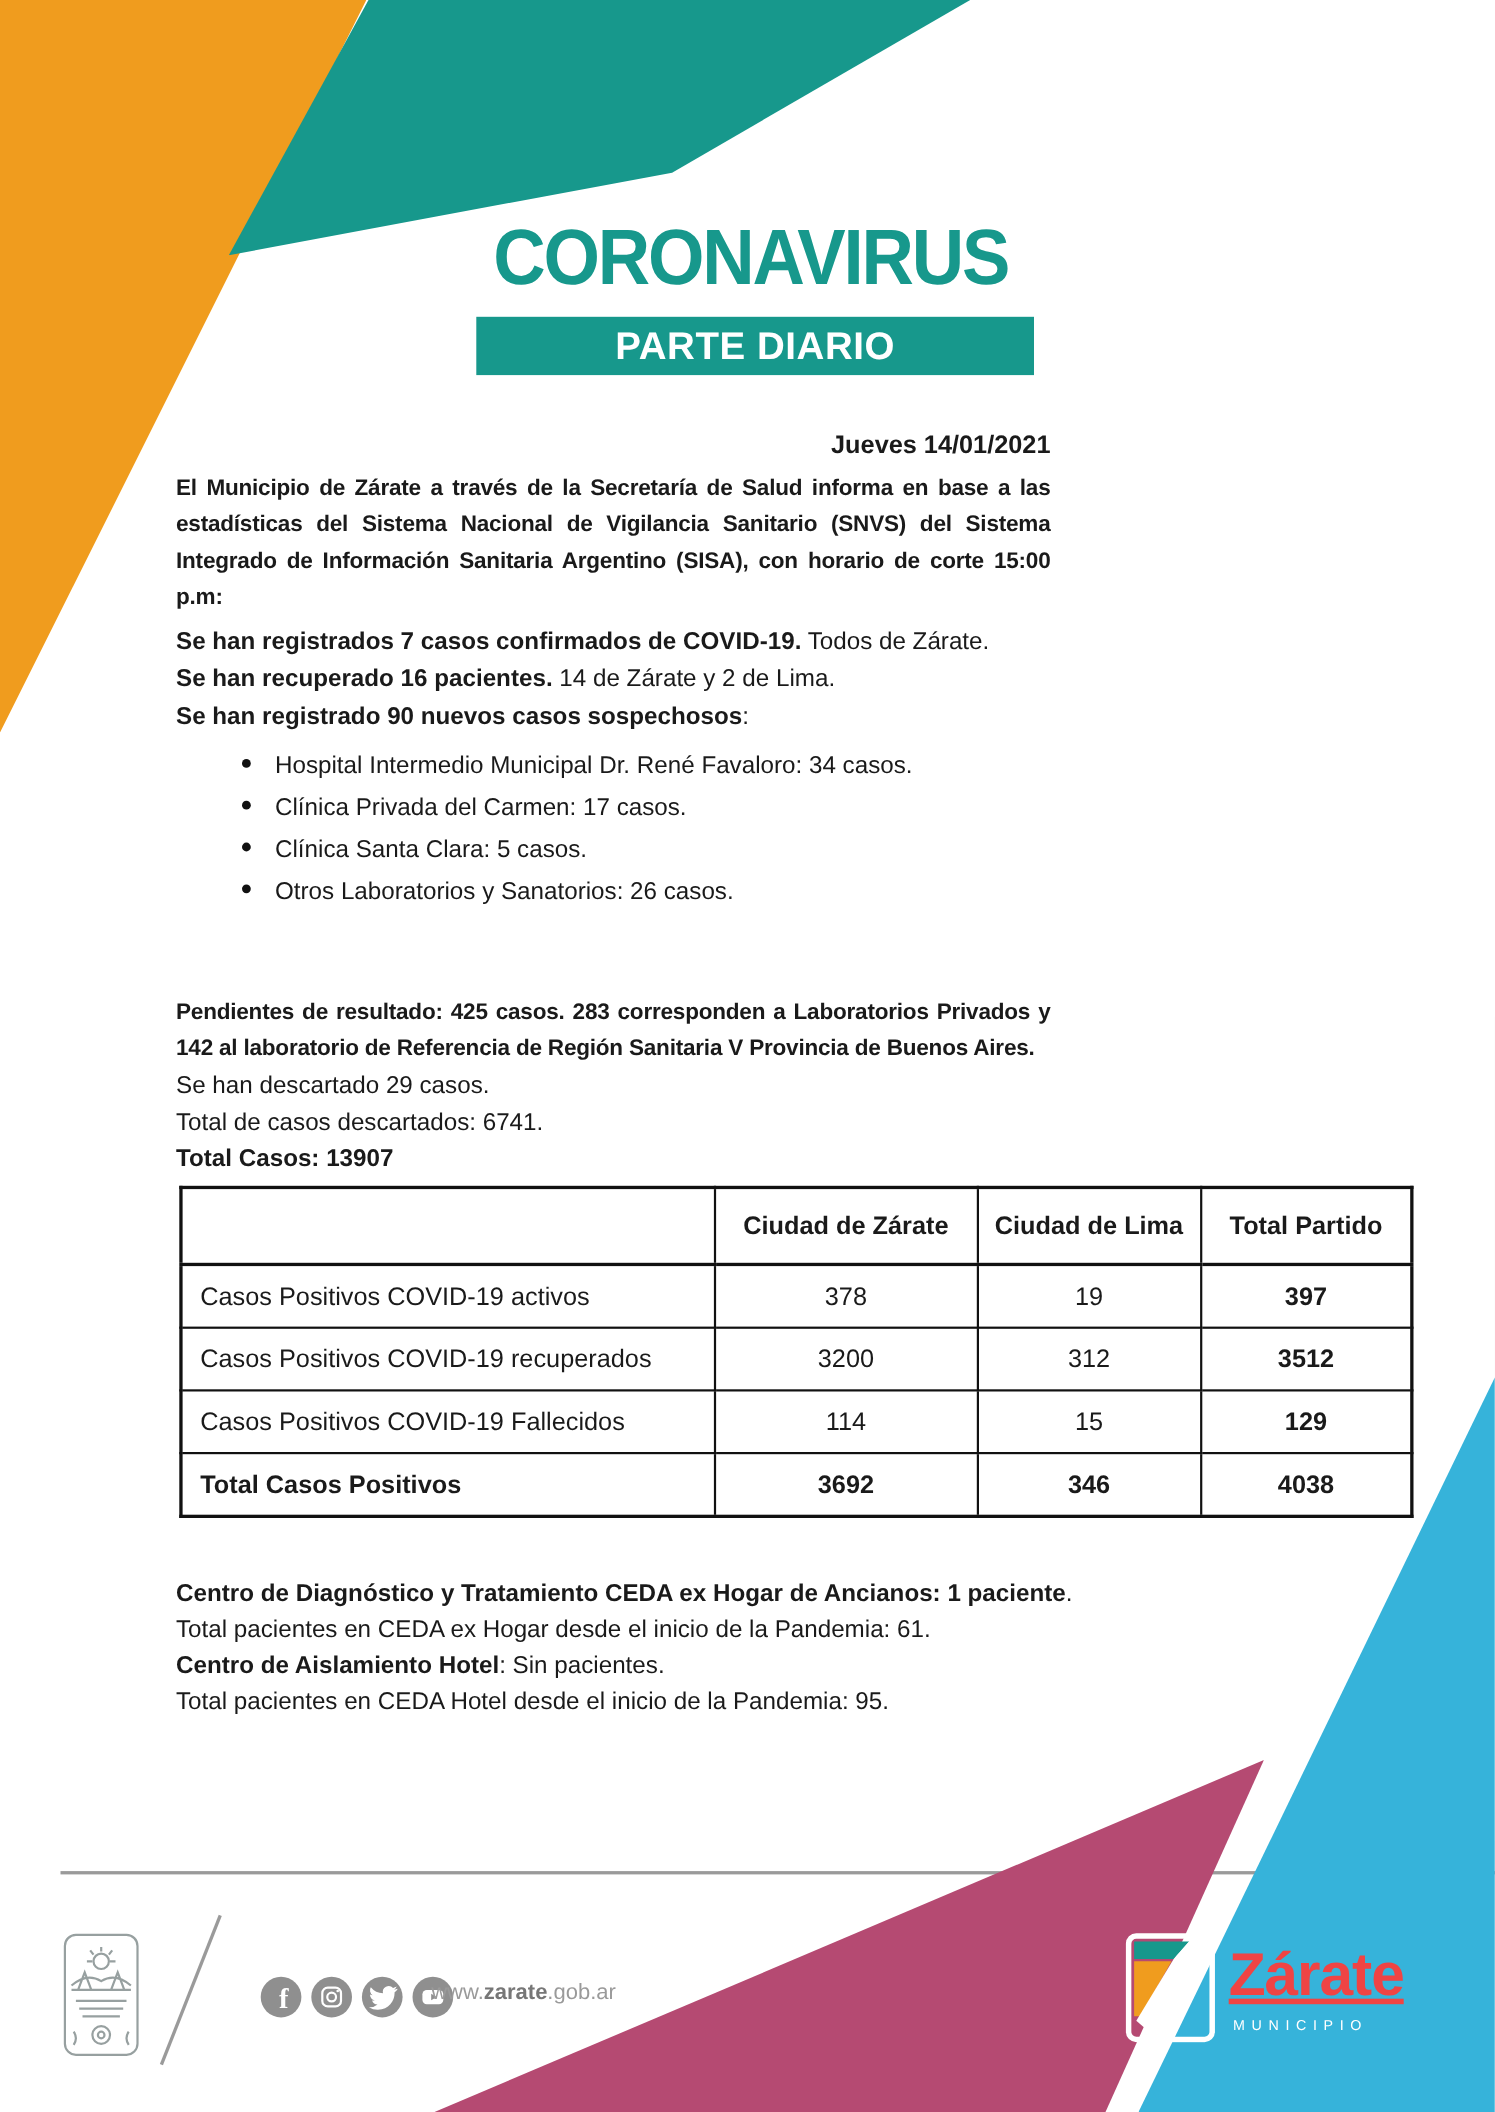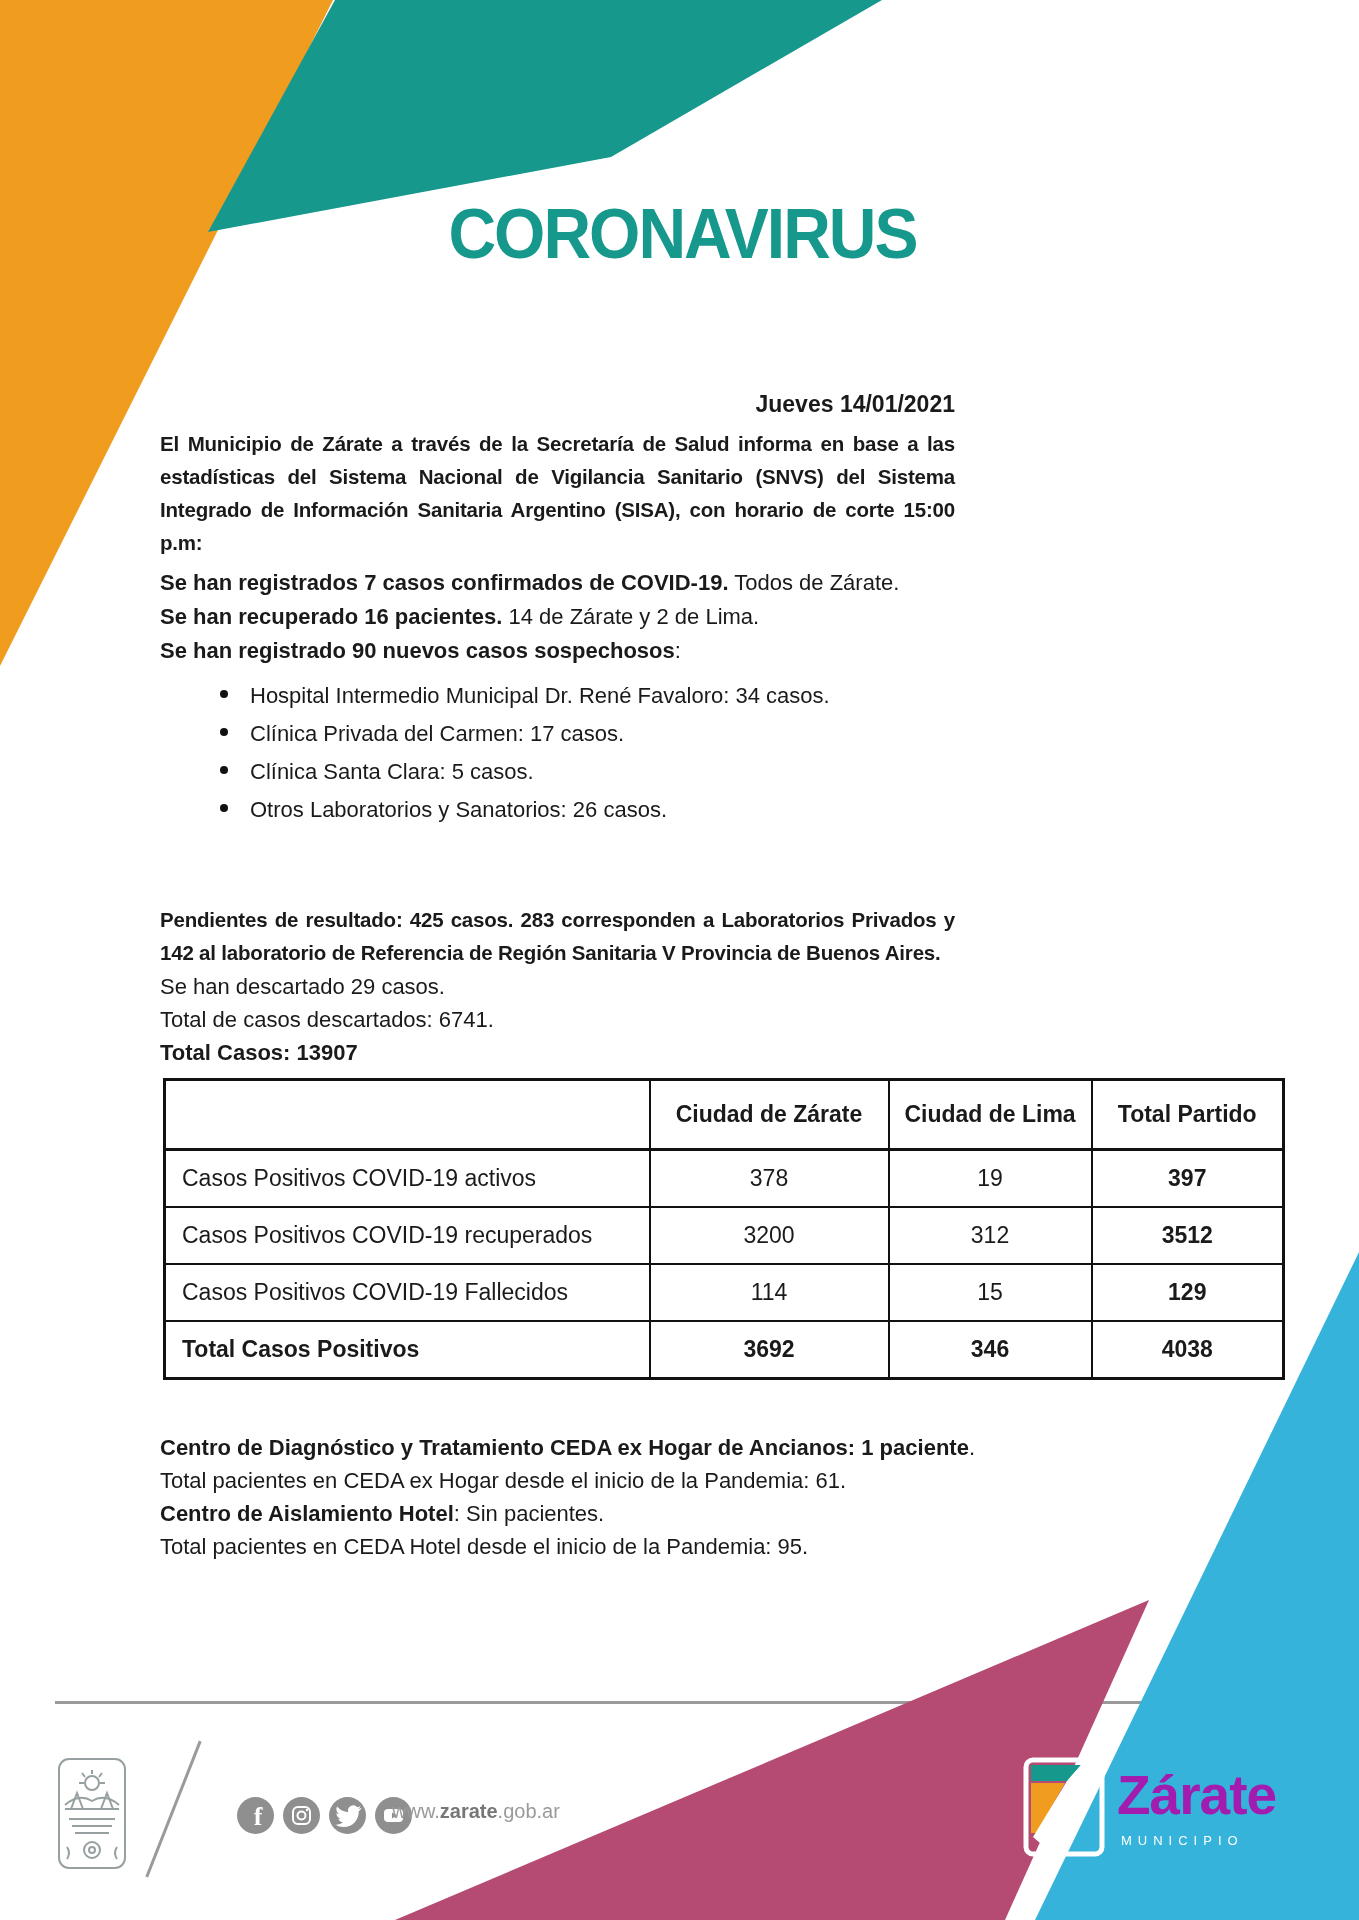--- a/index.html
+++ b/index.html
@@ -59,35 +59,38 @@
   #slash{position:absolute;left:172px;top:1736px;width:2.5px;height:146px;background:#9a9a9a;
       transform:rotate(21.5deg);z-index:3;}
   #social{position:absolute;left:237px;top:1797px;display:flex;gap:9px;z-index:3;}
   .sicon{width:37px;height:37px;border-radius:50%;background:#8f8f8f;display:flex;
       align-items:center;justify-content:center;}
   #site-url{position:absolute;left:392px;top:1800px;font-size:20px;color:#9a9a9a;z-index:3;}
   #site-url .b{font-weight:700;color:#777;}
   
   #zlogo{position:absolute;left:1023px;top:1757px;width:82px;height:100px;z-index:3;}
   #zlogo-title{position:absolute;left:1117px;top:1763px;font-size:55px;font-weight:700;
-      color:#a21caf;z-index:3;letter-spacing:-1px;}
+      color:#ef4444;z-index:3;letter-spacing:-1px;text-decoration:underline;}
   #zlogo-sub{position:absolute;left:1121px;top:1833px;font-size:13px;font-weight:400;
       color:#fff;letter-spacing:6px;z-index:3;}
 </style>
 </head>
 <body>
 
 <div id="page">
 
   <div id="tri-orange"></div>
   <div id="tri-teal"></div>
   <div id="tri-cyan"></div>
   <div id="tri-pink"></div>
 
   <div id="main-title">CORONAVIRUS</div>
+  <div id="banner">
+    <span class="t">PARTE DIARIO</span>
+  </div>
   <div id="date-line">Jueves 14/01/2021</div>
 
   <div id="intro" class="para">El Municipio de Zárate a través de la Secretaría de Salud informa en base a las estadísticas del Sistema Nacional de Vigilancia Sanitario (SNVS) del Sistema Integrado de Información Sanitaria Argentino (SISA), con horario de corte 15:00 p.m:</div>
 
   <div id="highlights">
     <div><span class="b">Se han registrados 7 casos confirmados de COVID-19.</span><span> Todos de Zárate.</span></div>
     <div><span class="b">Se han recuperado 16 pacientes.</span><span> 14 de Zárate y 2 de Lima.</span></div>
     <div><span class="b">Se han registrado 90 nuevos casos sospechosos</span><span>:</span></div>
   </div>
 

